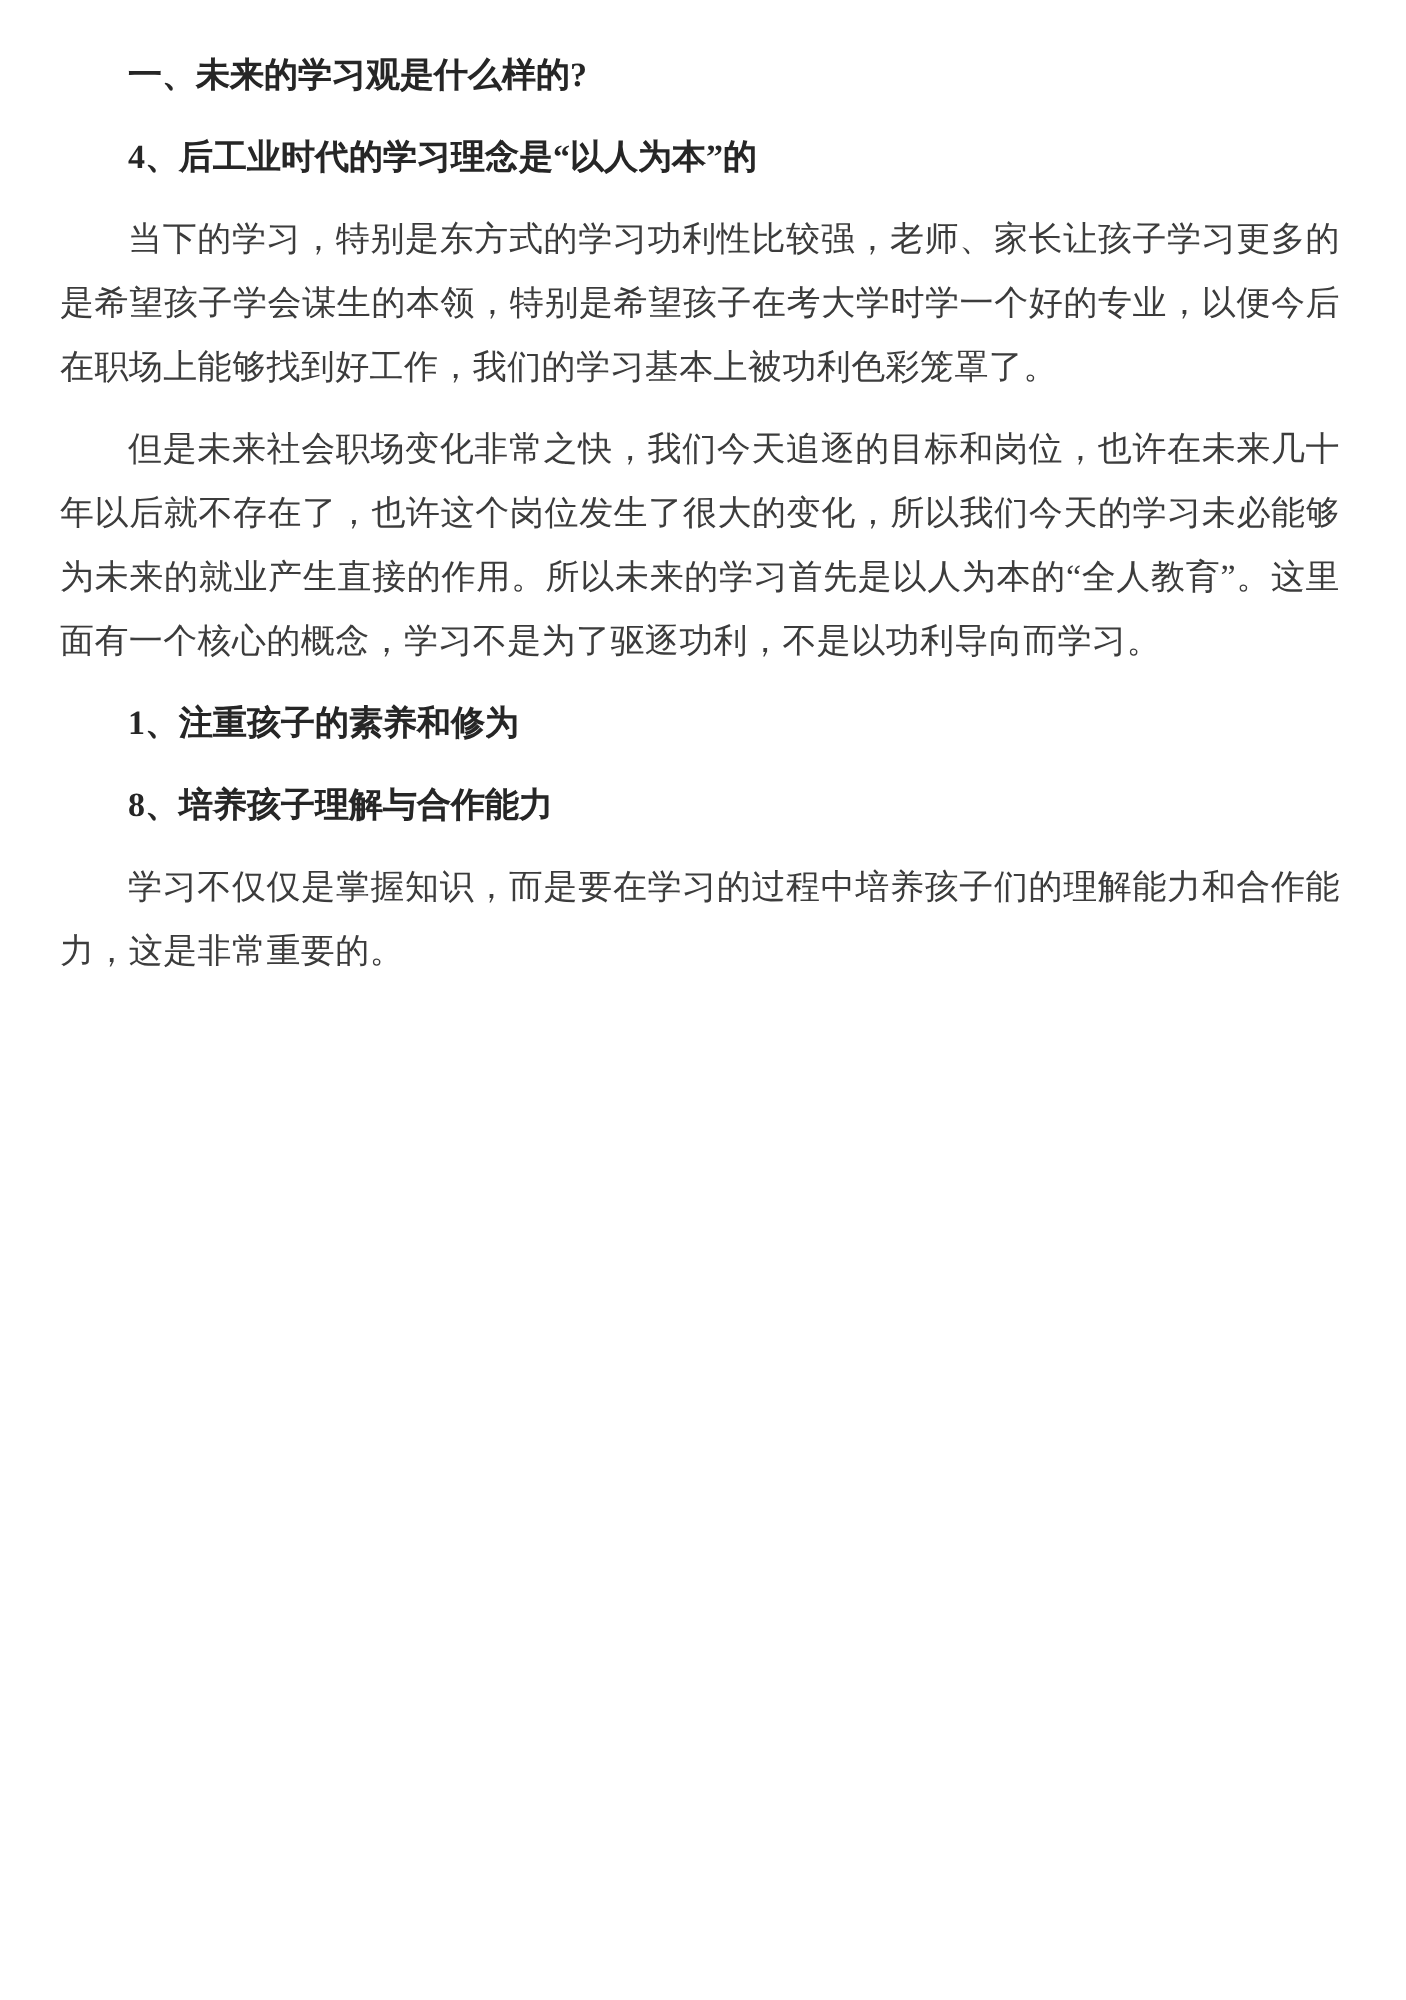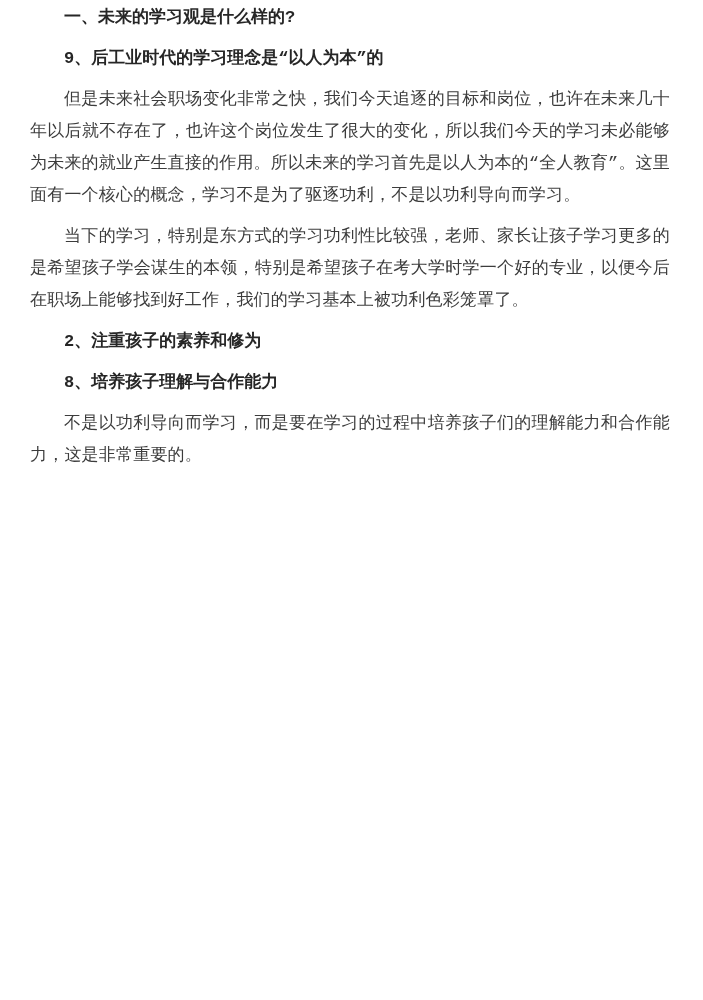--- a/index.html
+++ b/index.html
@@ -9,22 +9,22 @@
   }
   body {
     width: 703px;
     height: 1000px;
     overflow: hidden;
   }
   .doc {
     box-sizing: border-box;
     width: 703px;
     height: 1000px;
-    padding: 2px 33px 0 30px;
-    font-family: Liberation Mono, monospace;
+    padding: 22px 33px 0 30px;
+    font-family: Liberation Serif, serif;
     font-size: 17px;
     line-height: 32px;
     color: #3c3c3c;
     text-align: justify;
     text-justify: inter-ideograph;
   }
   .section {
     margin: 0;
     padding: 0;
   }
@@ -45,27 +45,27 @@
 </style>
 </head>
 <body>
 
 <article class="doc" id="doc">
   <section class="section">
     <h2 class="heading">一、未来的学习观是什么样的?</h2>
     </section>
 
   <section class="section">
-    <h2 class="heading">9、后工业时代的学习理念是“以人为本”的</h2>
-  <p class="para">但是未来社会职场变化非常之快，我们今天追逐的目标和岗位，也许在未来几十年以后就不存在了，也许这个岗位发生了很大的变化，所以我们今天的学习未必能够为未来的就业产生直接的作用。所以未来的学习首先是以人为本的“全人教育”。这里面有一个核心的概念，学习不是为了驱逐功利，不是以功利导向而学习。</p>
-      <p class="para">当下的学习，特别是东方式的学习功利性比较强，老师、家长让孩子学习更多的是希望孩子学会谋生的本领，特别是希望孩子在考大学时学一个好的专业，以便今后在职场上能够找到好工作，我们的学习基本上被功利色彩笼罩了。</p>
+    <h2 class="heading">4、后工业时代的学习理念是“以人为本”的</h2>
+  <p class="para">当下的学习，特别是东方式的学习功利性比较强，老师、家长让孩子学习更多的是希望孩子学会谋生的本领，特别是希望孩子在考大学时学一个好的专业，以便今后在职场上能够找到好工作，我们的学习基本上被功利色彩笼罩了。</p>
+      <p class="para">但是未来社会职场变化非常之快，我们今天追逐的目标和岗位，也许在未来几十年以后就不存在了，也许这个岗位发生了很大的变化，所以我们今天的学习未必能够为未来的就业产生直接的作用。所以未来的学习首先是以人为本的“全人教育”。这里面有一个核心的概念，学习不是为了驱逐功利，不是以功利导向而学习。</p>
     </section>
 
   <section class="section">
-    <h2 class="heading">2、注重孩子的素养和修为</h2>
+    <h2 class="heading">1、注重孩子的素养和修为</h2>
     </section>
 
 
   <section class="section">
     <h2 class="heading">8、培养孩子理解与合作能力</h2>
-  <p class="para">不是以功利导向而学习，而是要在学习的过程中培养孩子们的理解能力和合作能力，这是非常重要的。</p>
+  <p class="para">学习不仅仅是掌握知识，而是要在学习的过程中培养孩子们的理解能力和合作能力，这是非常重要的。</p>
     </section>
 </article>
 
 </body></html>

